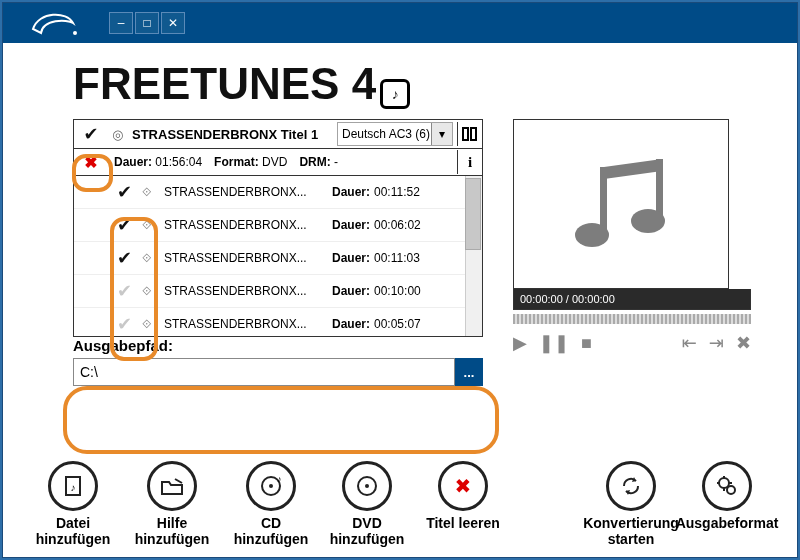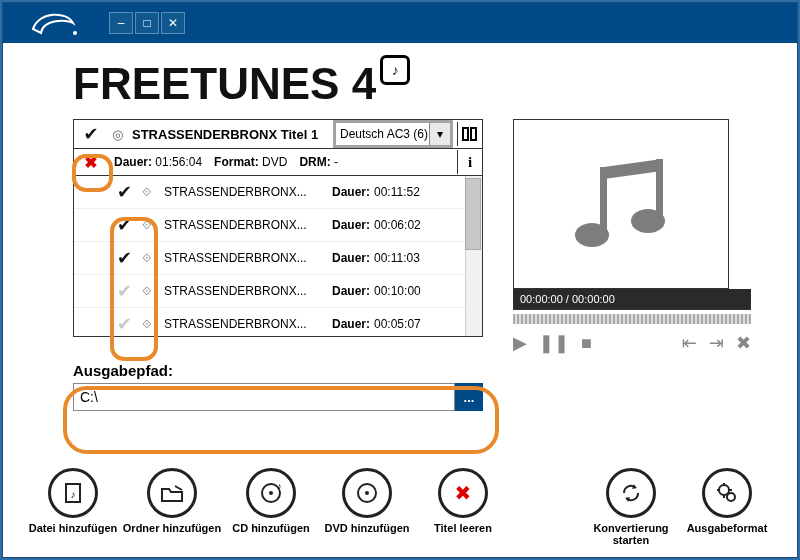--- a/index.html
+++ b/index.html
@@ -5,59 +5,59 @@
 html,body{margin:0;padding:0;width:800px;height:560px;font-family:"Segoe UI",Arial,sans-serif;font-size:13px;background:#2d6ea8;overflow:hidden}
 .window{position:relative;width:794px;height:554px;margin:3px;background:#fff;box-shadow:0 0 0 1px #1a4a7a}
 .titlebar{background:#004b87;color:#fff;height:40px;display:flex;align-items:center;padding:0 4px}
 .logo{width:92px;height:40px;display:flex;align-items:center;justify-content:center}
 .logo svg{width:60px;height:36px}
 .menubar{margin-left:auto;display:flex;gap:0;font-size:14px}
 .menu-item{padding:0 8px;cursor:pointer}
 .win-controls{display:flex;gap:0;margin-left:8px}
 .win-btn{width:22px;height:20px;border:1px solid #5a8ab8;display:flex;align-items:center;justify-content:center;font-size:12px;color:#fff;margin-left:2px;cursor:pointer;background:#10598f}
 .content{padding:0 30px}
-.app-title{font-family:"Arial Narrow",Arial,sans-serif;font-weight:700;font-size:44px;letter-spacing:0px;margin:16px 0 10px 40px;display:flex;align-items:flex-start;color:#111}
+.app-title{font-family:"Arial Narrow",Arial,sans-serif;font-weight:700;font-size:44px;letter-spacing:0px;margin:16px 0 10px 40px;display:flex;align-items:flex-end;color:#111}
 .app-title-badge{width:24px;height:24px;border:3px solid #000;border-radius:6px;display:flex;align-items:center;justify-content:center;margin-left:4px;margin-top:-4px;font-size:14px}
 .main-row{display:flex;gap:30px;margin-left:40px}
 .list-area{width:410px}
 .header-row{border:1px solid #333;display:flex;align-items:center;height:28px;background:#fff}
 .hdr-check{width:34px;display:flex;align-items:center;justify-content:center}
 .hdr-disc{width:20px;display:flex;align-items:center;justify-content:center;color:#666}
 .hdr-title{flex:1;font-weight:700;padding-left:4px;overflow:hidden;white-space:nowrap}
-.hdr-select{width:110px;height:22px;border:3px solid #a3a3a3;display:flex;align-items:center;font-size:12px;padding-left:4px;margin-right:4px;position:relative}
+.hdr-select{width:110px;height:22px;border:1px solid #a3a3a3;display:flex;align-items:center;font-size:12px;padding-left:4px;margin-right:4px;position:relative}
 .hdr-select .dd{position:absolute;right:0;top:0;width:20px;height:100%;border-left:1px solid #888;background:#e8e8e8;display:flex;align-items:center;justify-content:center}
 .hdr-btn{width:24px;height:24px;display:flex;align-items:center;justify-content:center;border-left:1px solid #333;cursor:pointer}
 .info-row{border:1px solid #333;border-top:0;display:flex;align-items:center;height:26px;font-size:12px}
 .info-x{width:34px;display:flex;align-items:center;justify-content:center;color:#d00;font-weight:700;font-size:16px}
 .info-cell{padding:0 6px}
 .info-cell b{font-weight:700}
 .info-i{margin-left:auto;width:24px;height:24px;border-left:1px solid #333;display:flex;align-items:center;justify-content:center;font-weight:700;font-family:serif;font-size:15px}
 .tracks{border:1px solid #333;border-top:0;height:160px;overflow:hidden;position:relative}
 .track{display:flex;align-items:center;height:32px;border-bottom:1px solid #eee;font-size:12px}
 .track .t-chk{width:58px;display:flex;justify-content:flex-end;padding-right:10px}
 .track .t-tag{width:22px;color:#888}
 .track .t-name{width:168px;overflow:hidden;white-space:nowrap}
 .track .t-dur-lbl{font-weight:700;padding-right:4px}
 .scrollbar{position:absolute;right:0;top:0;width:16px;height:100%;background:#f0f0f0;border-left:1px solid #ccc}
 .scroll-thumb{position:absolute;right:1px;top:2px;width:14px;height:70px;background:#c8c8c8;border:1px solid #aaa}
-.out-label{margin-top:25px;font-weight:700;font-size:15px}
+.out-label{margin-top:0;font-weight:700;font-size:15px}
 .out-row{display:flex;margin-top:4px}
 .out-input{flex:1;border:1px solid #888;height:26px;padding:0 6px;font-size:14px;display:flex;align-items:center}
 .out-browse{width:28px;height:28px;background:#004b87;color:#fff;display:flex;align-items:center;justify-content:center;font-weight:700;cursor:pointer}
 .preview{width:238px}
 .preview-img{width:214px;height:168px;border:1px solid #333;display:flex;align-items:center;justify-content:center;background:#fff}
 .timebar{background:#2a2a2a;color:#fff;font-size:11px;padding:4px 6px;border:1px solid #333;border-top:0}
 .seekbar{height:10px;margin-top:4px;background:repeating-linear-gradient(90deg,#aaa 0,#aaa 2px,#ddd 2px,#ddd 4px)}
 .player-ctrls{display:flex;gap:12px;margin-top:8px;color:#888;font-size:18px;align-items:center}
 .player-ctrls .sp{flex:1}
 .toolbar{position:absolute;bottom:10px;left:0;right:0;display:flex;padding:0 22px;align-items:flex-start}
 .tool{display:flex;flex-direction:column;align-items:center;width:102px;cursor:pointer}
 .tool.sm{width:96px}
 .tool-icon{width:44px;height:44px;border:3px solid #222;border-radius:50%;display:flex;align-items:center;justify-content:center;font-size:20px;color:#222}
-.tool-lbl{font-size:11px;font-weight:700;margin-top:4px;text-align:center;line-height:1.15}
+.tool-lbl{font-size:14px;font-weight:700;margin-top:4px;text-align:center;line-height:1.15}
 .tool-gap{flex:1}
 .check{font-size:18px;color:#111}
 .check.gray{color:#c8c8c8}
 .hl{position:absolute;border:4px solid #e88a2a;border-radius:14px;pointer-events:none}
 .hl1{left:69px;top:151px;width:33px;height:30px}
 .hl2{left:107px;top:214px;width:40px;height:136px}
 .hl3{left:60px;top:383px;width:428px;height:60px;border-radius:24px}
 svg{overflow:visible}
 </style>
 </head>
@@ -208,21 +208,21 @@
         </div>
       <div class="tool-lbl">Datei hinzufügen</div>
     </div>
     <div class="tool">
       <div class="tool-icon">
           <svg width="24" height="20">
             <path d="M2 6h7l2 3h11v9H2z" fill="none" stroke="#222" stroke-width="2"></path>
             <path d="M15 3l7 4" stroke="#222" stroke-width="2"></path>
           </svg>
         </div>
-      <div class="tool-lbl">Ordner hinzufügen</div>
+      <div class="tool-lbl">Hilfe hinzufügen</div>
     </div>
     <div class="tool sm">
       <div class="tool-icon">
           <svg width="24" height="24">
             <circle cx="12" cy="12" r="9" fill="none" stroke="#222" stroke-width="2"></circle>
             <circle cx="12" cy="12" r="2" fill="#222"></circle>
             <text x="18" y="8" font-size="9">♪</text>
           </svg>
         </div>
       <div class="tool-lbl">CD hinzufügen</div>

